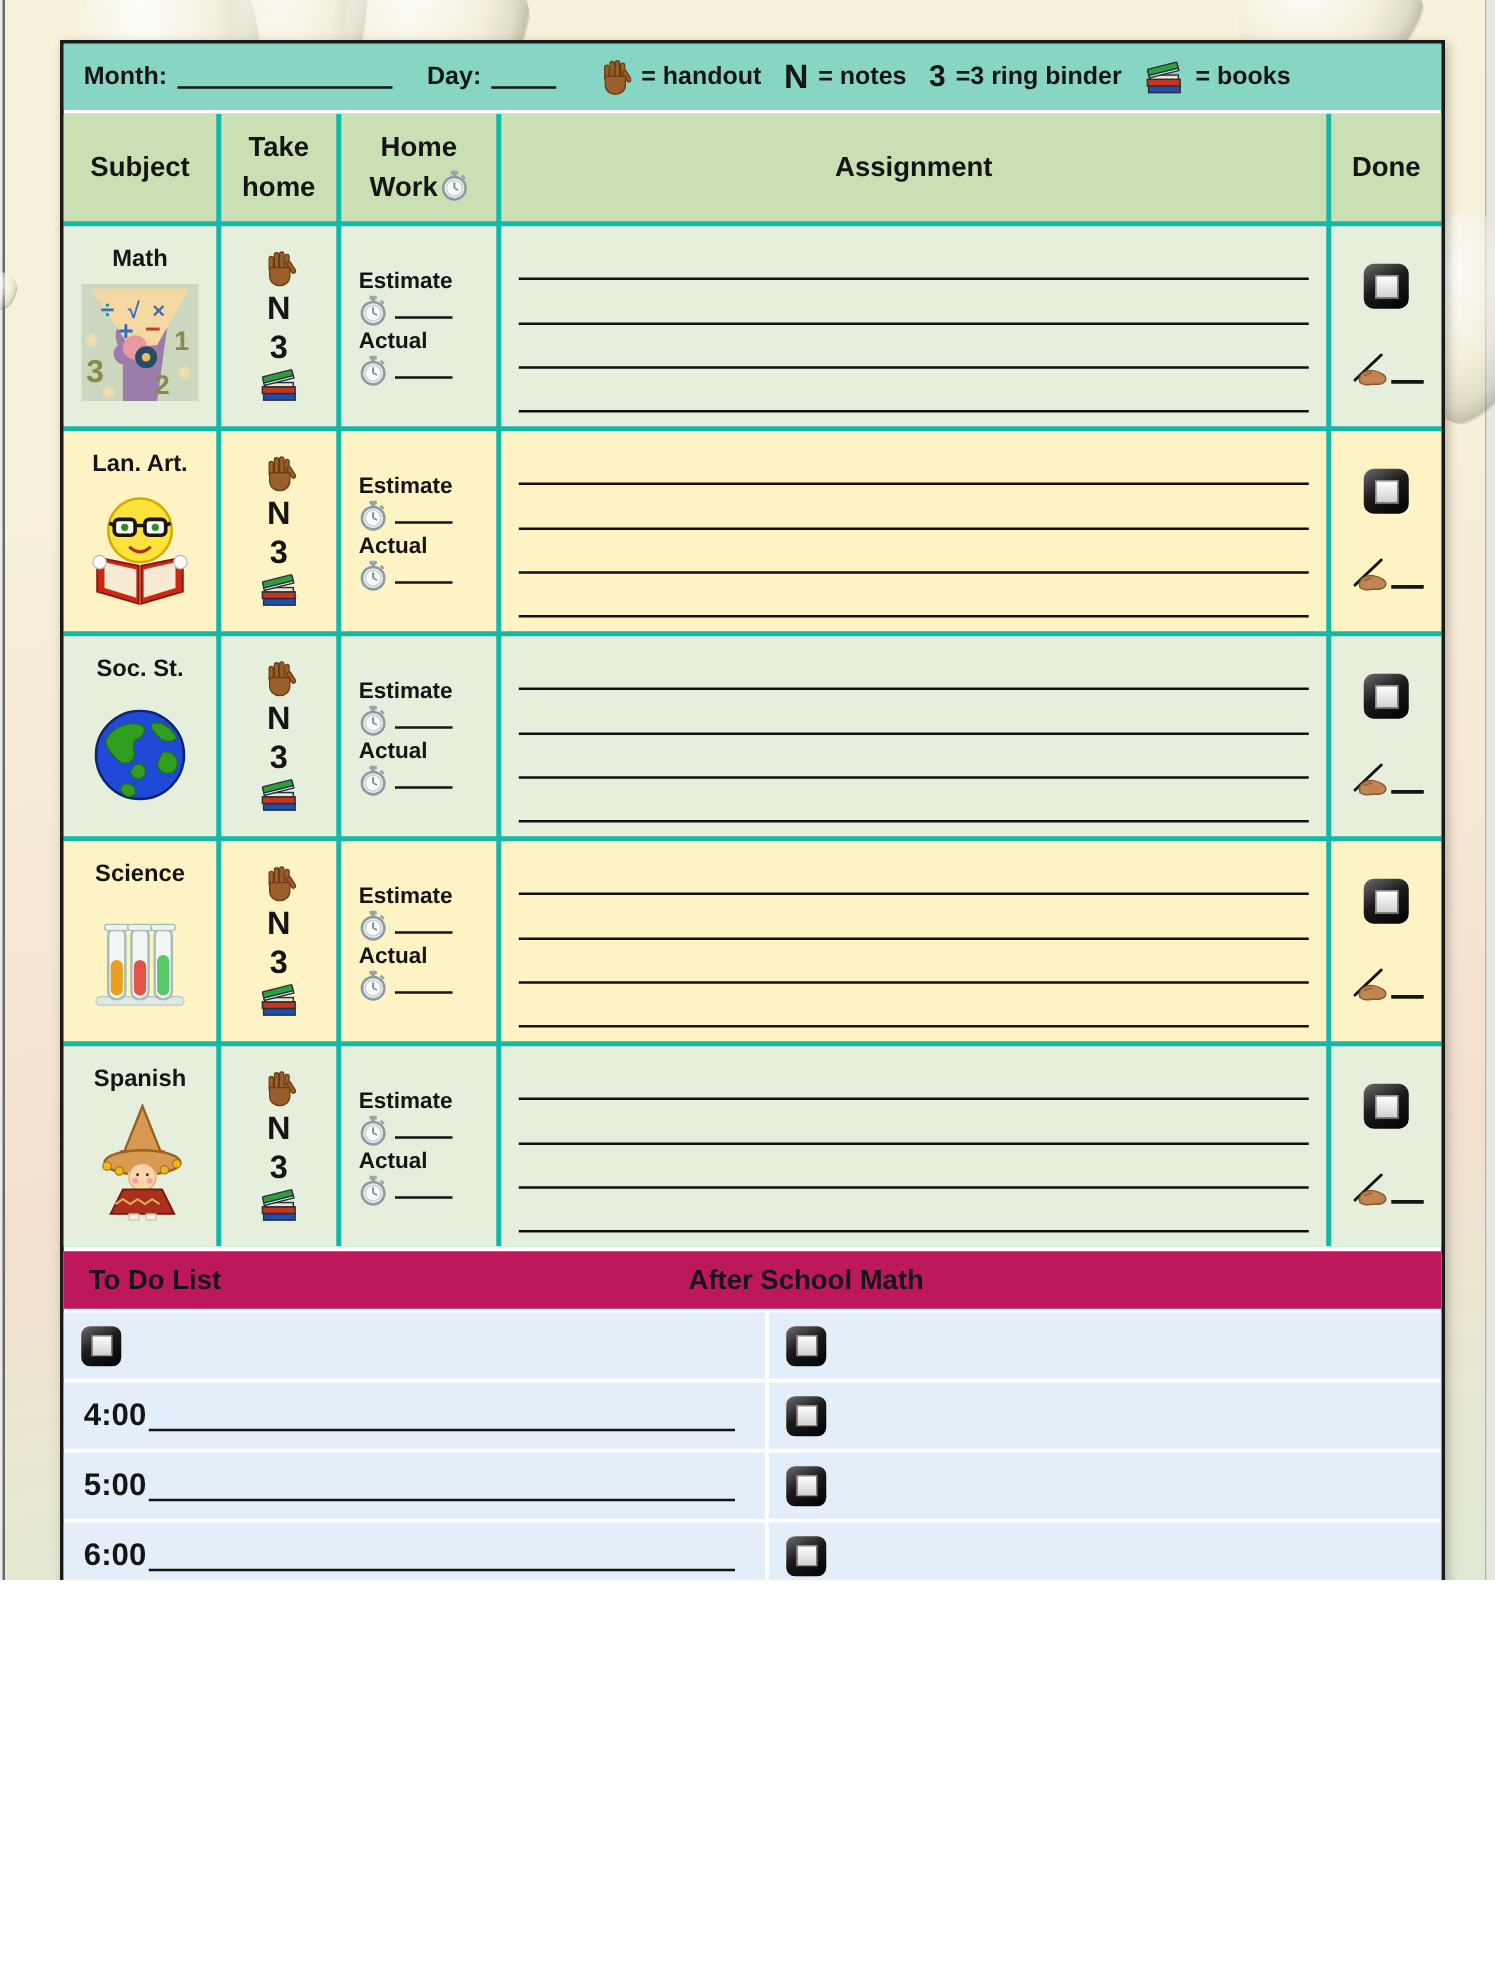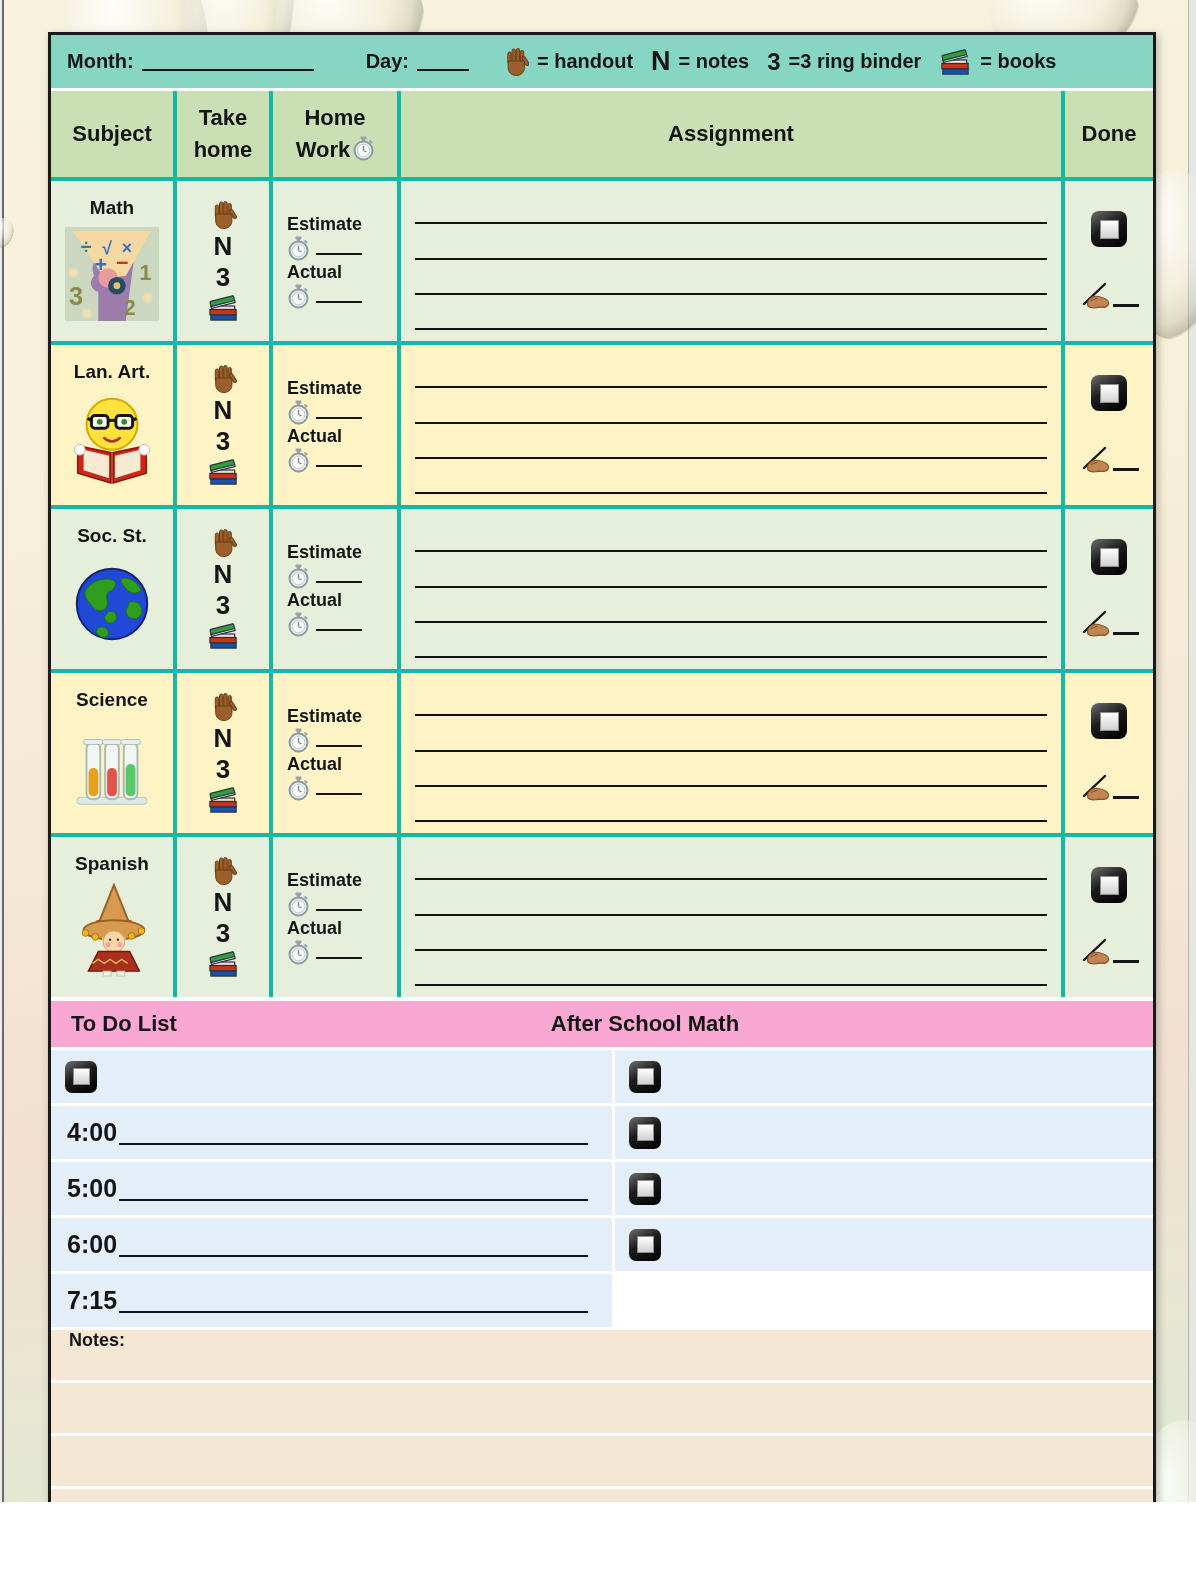--- a/index.html
+++ b/index.html
@@ -1,34 +1,34 @@
 <!DOCTYPE html>
 <html><head>
 <meta charset="utf-8">
 <style>
   * { margin:0; padding:0; box-sizing:border-box; }
   body { font-family:"Liberation Sans","DejaVu Sans",sans-serif; color:#151515; }
-  .page { position:relative; width:1196px; height:1502px; overflow:hidden;
+  .page { position:relative; width:1196px; height:1264px; overflow:hidden;
     background:linear-gradient(175deg,#f7f2dc 0%,#f7f0da 30%,#f5e8d6 55%,#f2dfd0 72%,#e9e6d2 85%,#dfe9d2 100%); }
   .edge-left { position:absolute; left:0; top:0; width:4px; height:100%; background:#ececec; border-right:2px solid #6a6a66; }
   .edge-right { position:absolute; right:0; top:0; width:8px; height:100%; background:#e6e6e2; border-left:1px solid #b5b5b0; }
   .drop { position:absolute; border-radius:50%;
     background:radial-gradient(ellipse at 35% 28%, rgba(255,255,255,0.85) 0%, rgba(235,235,220,0.35) 45%, rgba(170,175,155,0.30) 62%, rgba(120,125,105,0.40) 70%, rgba(120,125,105,0) 72%); }
 
   .sheet { position:absolute; left:48px; top:32px; width:1108px; height:1501px;
     background:#ffffff; border:3px solid #1a1a1a; display:flex; flex-direction:column;
     box-shadow:2px 3px 8px rgba(60,60,50,0.35); }
 
   
   .titlebar { height:53px; background:#87d6c3; display:flex; align-items:center;
     padding:0 16px; font-weight:700; font-size:20px; margin-bottom:3px; white-space:nowrap; }
   .wline { display:inline-block; border-bottom:2.5px solid #151515; height:0.95em; }
   .month-line { width:172px; margin:0 8px; }
   .day-line { width:52px; margin:0 8px; }
-  .lbl-day { margin-left:44px; }
+  .lbl-day { margin-left:20px; }
   .leg { display:flex; align-items:center; margin-left:26px; gap:8px; }
   .leg .sym-n { font-size:27px; font-weight:700; }
   .leg .sym-3 { font-size:24px; font-weight:700; }
   .leg-gap { margin-left:10px; }
 
   
   .main-grid { display:grid; grid-template-columns:122px 92px 124px 660px 88px;
     grid-template-rows:86px repeat(5,160px); gap:4px; background:#14b8a6; }
   .hdr { background:#cadfb3; display:flex; align-items:center; justify-content:center;
     text-align:center; font-weight:700; font-size:22px; line-height:1.45; padding:4px; }
@@ -54,21 +54,21 @@
   .done-cell { display:flex; flex-direction:column; align-items:center; justify-content:space-between; padding:30px 0 32px; }
   .cbx { width:36px; height:36px; border-radius:8px; display:flex;
     background:linear-gradient(150deg,#6d6d6d 0%,#1b1b1b 45%,#000 100%); }
   .cbx-in { width:19px; height:19px; margin:auto; background:linear-gradient(#ffffff,#d0d0d0); border:1px solid #8d8d8d; }
   .sig { display:flex; align-items:flex-end; }
   .sig-line { width:26px; border-bottom:3px solid #151515; height:0; margin-left:2px; margin-bottom:2px; }
 
   
   .todo-grid { margin-top:4px; display:grid; grid-template-columns:561px 1fr;
     grid-template-rows:46px repeat(5,53px); gap:3px; background:#fff; }
-  .todo-hdr { grid-column:1 / 3; background:#f9a8d4; display:flex; align-items:center; font-weight:700; font-size:22px; }
+  .todo-hdr { grid-column:1 / 3; background:#be185d; display:flex; align-items:center; font-weight:700; font-size:22px; }
   .todo-hdr .t1 { padding-left:20px; }
   .todo-hdr .t2 { flex:1; text-align:center; padding-right:40px; }
   .todo-row { background:#e4eef9; display:flex; align-items:center; padding-left:14px; }
   .cbx-sm { width:32px; height:32px; border-radius:7px; display:flex;
     background:linear-gradient(150deg,#6d6d6d 0%,#1b1b1b 45%,#000 100%); }
   .cbx-sm .cbx-in { width:17px; height:17px; }
   .time-row { background:#e4eef9; display:flex; align-items:center; padding-left:16px; font-weight:700; font-size:25px; }
   .time-line { flex:1; border-bottom:2.5px solid #151515; height:0; margin-right:24px; margin-left:2px; transform:translateY(11px); }
 
   

